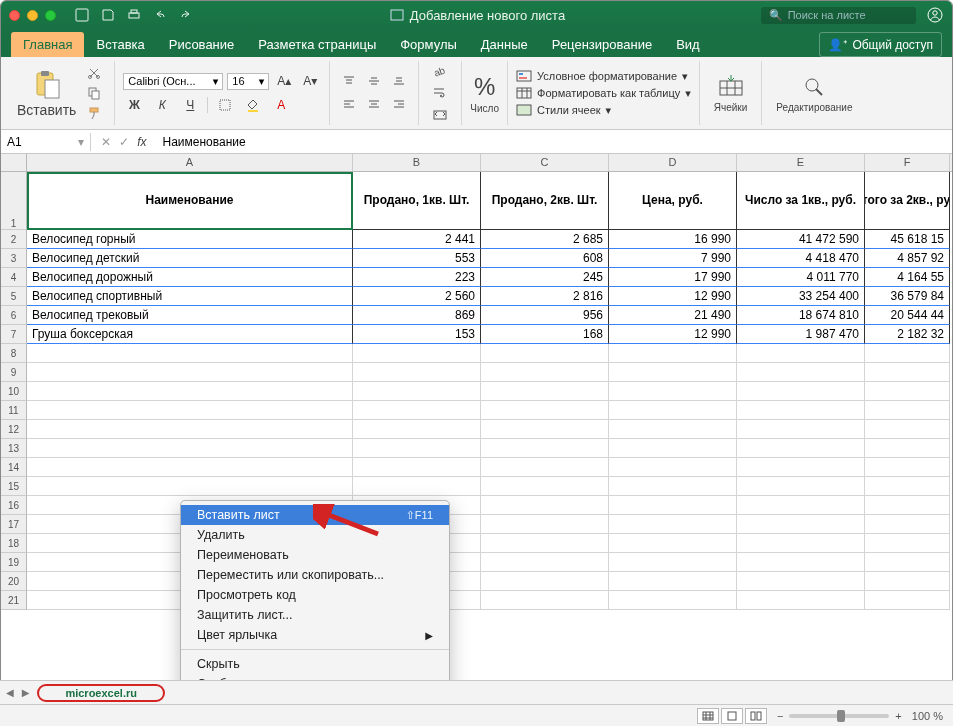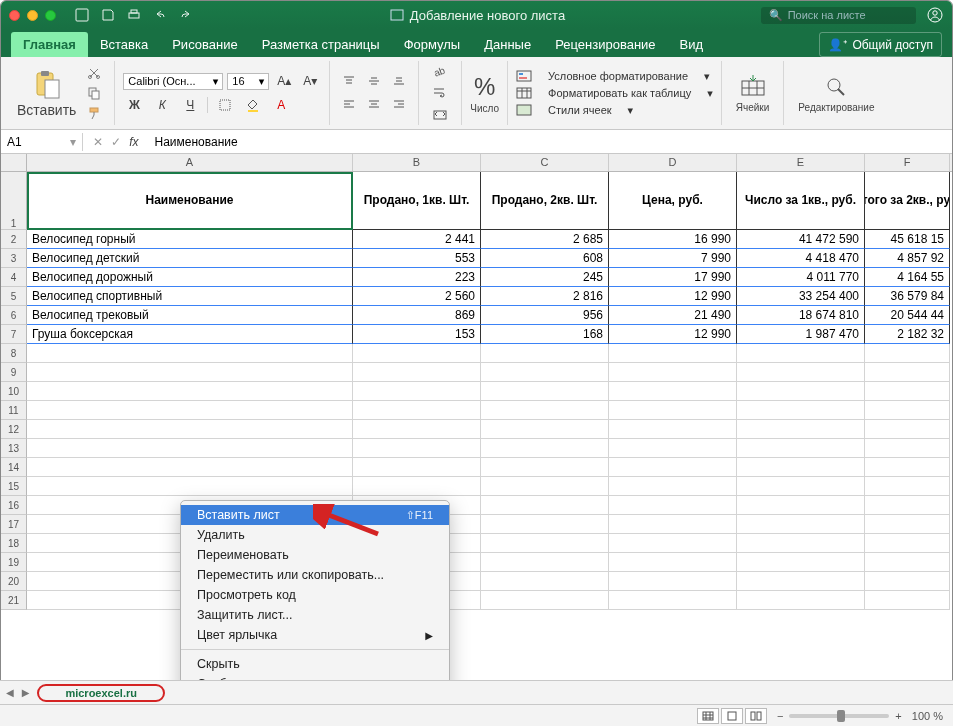--- a/index.html
+++ b/index.html
@@ -14,21 +14,21 @@
 .tl-max { background: #27c93f; border: 1px solid #1aab29; }
 .qat { display: flex; gap: 10px; margin-left: 6px; align-items: center; }
 .qat-item { width: 16px; height: 16px; display: flex; align-items: center; justify-content: center; opacity: 0.9; }
 .title-text { flex: 1; text-align: center; font-size: 13px; color: #e8f4ec; display: flex; align-items: center; justify-content: center; gap: 6px; }
 .search-box { background: rgba(0,0,0,0.2); border-radius: 3px; padding: 2px 8px; display: flex; align-items: center; gap: 5px; color: #cde; font-size: 11px; width: 155px; }
 .user-icon { margin-left: 10px; width: 18px; height: 18px; display:flex; align-items:center; justify-content:center; }
 
 
 .tabs-row { background: #187043; display: flex; align-items: flex-end; height: 28px; padding-left: 10px; }
 .tab { padding: 5px 12px; color: #fff; font-size: 13px; cursor: pointer; }
-.tab.active { background: #86efac; color: #187043; font-weight: 700; border-radius: 3px 3px 0 0; }
+.tab.active { background: #fdba74; color: #187043; font-weight: 400; border-radius: 3px 3px 0 0; }
 .share-btn { margin-left: auto; margin-right: 10px; display: flex; align-items: center; gap: 5px; color: #fff; padding: 3px 8px; border: 1px solid rgba(255,255,255,0.3); border-radius: 3px; font-size: 12px; }
 
 
 .ribbon { background: #f3f3f3; border-bottom: 1px solid #c8c8c8; height: 73px; display: flex; padding: 4px 8px; gap: 0; }
 .rib-group { display: flex; flex-direction: column; padding: 0 8px; border-right: 1px solid #d6d6d6; justify-content: center; }
 .rib-group.no-border { border-right: none; }
 .paste-big { display: flex; flex-direction: column; align-items: center; gap: 2px; margin-right: 6px; }
 .paste-big .icon { width: 32px; height: 32px; }
 .paste-big .lbl { font-size: 14px; color: #444; }
 .mini-col { display:flex; flex-direction:column; gap:4px; padding: 2px; }
@@ -37,27 +37,27 @@
 .font-select { border:1px solid #bbb; background:#fff; padding: 1px 4px; font-size:11px; width:100px; display:flex; justify-content:space-between; align-items:center; }
 .size-select { border:1px solid #bbb; background:#fff; padding: 1px 4px; font-size:11px; width:42px; display:flex; justify-content:space-between; align-items:center;}
 .font-row2 { display:flex; gap:6px; margin-top:6px; align-items:center; }
 .btn-small { width:22px; height:18px; display:flex; align-items:center; justify-content:center; font-size:12px; color:#444; }
 .btn-sep { width:1px; height:16px; background:#d0d0d0; }
 .align-grid { display:grid; grid-template-columns:repeat(3,22px); grid-template-rows:repeat(2,20px); gap:3px; }
 .pct-big { display:flex; flex-direction:column; align-items:center; gap:2px; }
 .pct-big .icon { font-size: 24px; color: #444;}
 .pct-big .lbl { font-size:10px; color:#444; }
 .style-list { display:flex; flex-direction:column; gap:3px; font-size:11px; color:#333; }
-.style-item { display:flex; align-items:center; gap:16px; }
+.style-item { display:flex; align-items:center; gap:5px; }
 .big-btn { display:flex; flex-direction:column; align-items:center; gap:1px; padding: 0 6px;}
 .big-btn .lbl { font-size:10px; color:#444; }
 
 
 .formula-bar { display:flex; align-items:center; border-bottom:1px solid #c8c8c8; height:24px; background:#fff; }
-.name-box { width:82px; border-right:1px solid #d0d0d0; padding: 2px 6px; font-size:12px; display:flex; justify-content:space-between; align-items:center; }
+.name-box { width:90px; border-right:1px solid #d0d0d0; padding: 2px 6px; font-size:12px; display:flex; justify-content:space-between; align-items:center; }
 .fb-btns { display:flex; gap:8px; padding:0 10px; color:#999; align-items:center; }
 .fx-input { flex:1; padding:2px 6px; font-size:12px; border:none; outline:none; }
 
 
 .grid-wrap { position: relative; background:#fff; }
 .col-headers { display:flex; background:#eee; border-bottom:1px solid #b8b8b8; height:18px; }
 .corner { width:26px; border-right:1px solid #b8b8b8; background:#eee; }
 .colh { border-right:1px solid #ccc; text-align:center; font-size:11px; color:#555; padding-top:2px; }
 .rowh { width:26px; border-right:1px solid #b8b8b8; border-bottom:1px solid #ccc; text-align:center; font-size:10px; color:#555; background:#eee; display:flex; align-items:center; justify-content:center; }
 .row { display:flex; }

